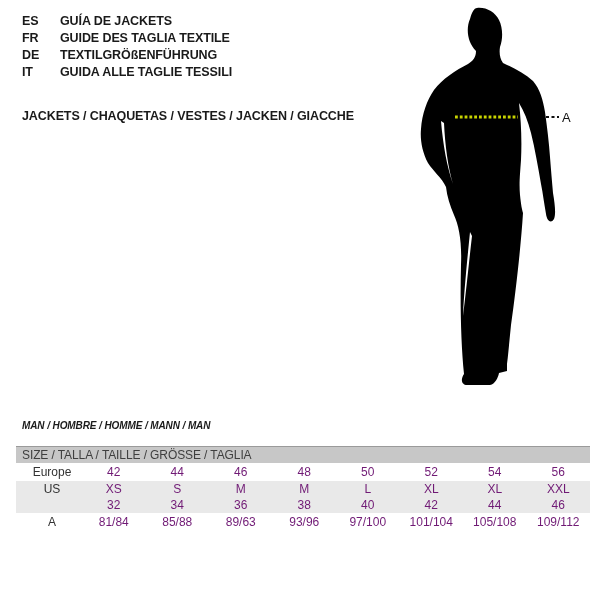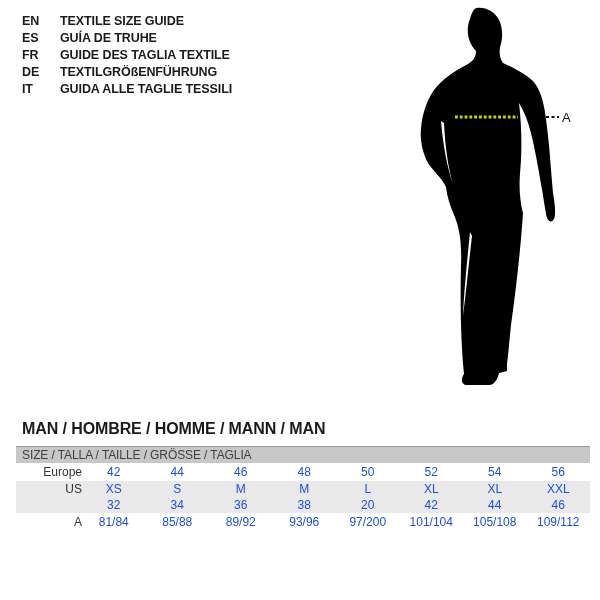--- a/index.html
+++ b/index.html
@@ -10,68 +10,65 @@
   
   .lang-list{position:absolute;left:22px;top:13px;font-weight:bold;font-size:12.5px;letter-spacing:-0.1px;}
   .lang-row{display:flex;height:16.8px;align-items:center;}
   .lang-code{width:38px;}
   
   .categories{position:absolute;left:22px;top:107px;font-weight:bold;font-size:12.5px;line-height:19px;letter-spacing:-0.1px;}
   
   .figure-svg{position:absolute;left:400px;top:0;}
   .figure-svg text{font-family:"Liberation Sans",sans-serif;font-size:13px;fill:#111;}
   
-  .section-title{position:absolute;left:22px;top:420px;font-weight:bold;font-size:16px;letter-spacing:-0.1px;}
+  .section-title{position:absolute;left:22px;top:420px;font-weight:bold;font-size:10px;letter-spacing:-0.1px;font-style:italic;}
   
   table.size-table{
     position:absolute;left:16px;top:446px;width:574px;
     border-collapse:collapse;table-layout:fixed;font-size:12px;
   }
   table.size-table th{
     background:#c7c7c7;border-top:1px solid #9a9a9a;
     text-align:left;padding:1px 12px 1px 6px;height:14px;
     font-weight:normal;color:#3f3f3f;font-size:12px;letter-spacing:-0.1px;
   }
-  table.size-table td{text-align:center;color:#1d4ed8;padding:0;height:16px;}
-  table.size-table td.row-label{text-align:right;padding-left:6px;color:#333;}
+  table.size-table td{text-align:center;color:#701a75;padding:0;height:16px;}
+  table.size-table td.row-label{text-align:center;padding-left:6px;color:#333;}
   table.size-table tr.shade{background:#e9e9e9;}
   table.size-table tbody tr:first-child td{height:18px;}
   table.size-table tbody tr:last-child td{height:18px;}
   
   .footnote{position:absolute;left:22px;top:551px;font-weight:bold;font-size:12.5px;letter-spacing:-0.1px;}
 </style>
 </head>
 <body>
 
 <div class="page">
 
   <div class="lang-list">
     <div class="lang-row">
-      <span class="lang-code">EN</span>
-      <span class="lang-label">TEXTILE SIZE GUIDE</span>
-    </div>
-    <div class="lang-row">
       <span class="lang-code">ES</span>
-      <span class="lang-label">GUÍA DE TRUHE</span>
+      <span class="lang-label">GUÍA DE JACKETS</span>
     </div>
     <div class="lang-row">
       <span class="lang-code">FR</span>
       <span class="lang-label">GUIDE DES TAGLIA TEXTILE</span>
     </div>
     <div class="lang-row">
       <span class="lang-code">DE</span>
       <span class="lang-label">TEXTILGRÖßENFÜHRUNG</span>
     </div>
     <div class="lang-row">
       <span class="lang-code">IT</span>
       <span class="lang-label">GUIDA ALLE TAGLIE TESSILI</span>
     </div>
   </div>
 
   <div class="categories">
+    <div>JACKETS / CHAQUETAS / VESTES / JACKEN / GIACCHE</div>
   </div>
 
   <svg class="figure-svg" width="200" height="395" viewBox="0 0 200 395" xmlns="http://www.w3.org/2000/svg">
     <path d="M 77,8
              C 86,7 95,12 99,20
              C 103,28 103,39 100,47
              C 99,53 100,59 103,63
              C 114,68 125,74 133,81
              C 140,89 143,100 145,112
              C 147,126 149,143 150,157
@@ -148,32 +145,32 @@
           <td>XL</td>
           <td>XL</td>
           <td>XXL</td>
         </tr>
         <tr class="shade">
           <td class="row-label"></td>
           <td>32</td>
           <td>34</td>
           <td>36</td>
           <td>38</td>
-          <td>20</td>
+          <td>40</td>
           <td>42</td>
           <td>44</td>
           <td>46</td>
         </tr>
         <tr>
           <td class="row-label">A</td>
           <td>81/84</td>
           <td>85/88</td>
-          <td>89/92</td>
+          <td>89/63</td>
           <td>93/96</td>
-          <td>97/200</td>
+          <td>97/100</td>
           <td>101/104</td>
           <td>105/108</td>
           <td>109/112</td>
         </tr>
       </tbody>
   </table>
 
 
 </div>
 

